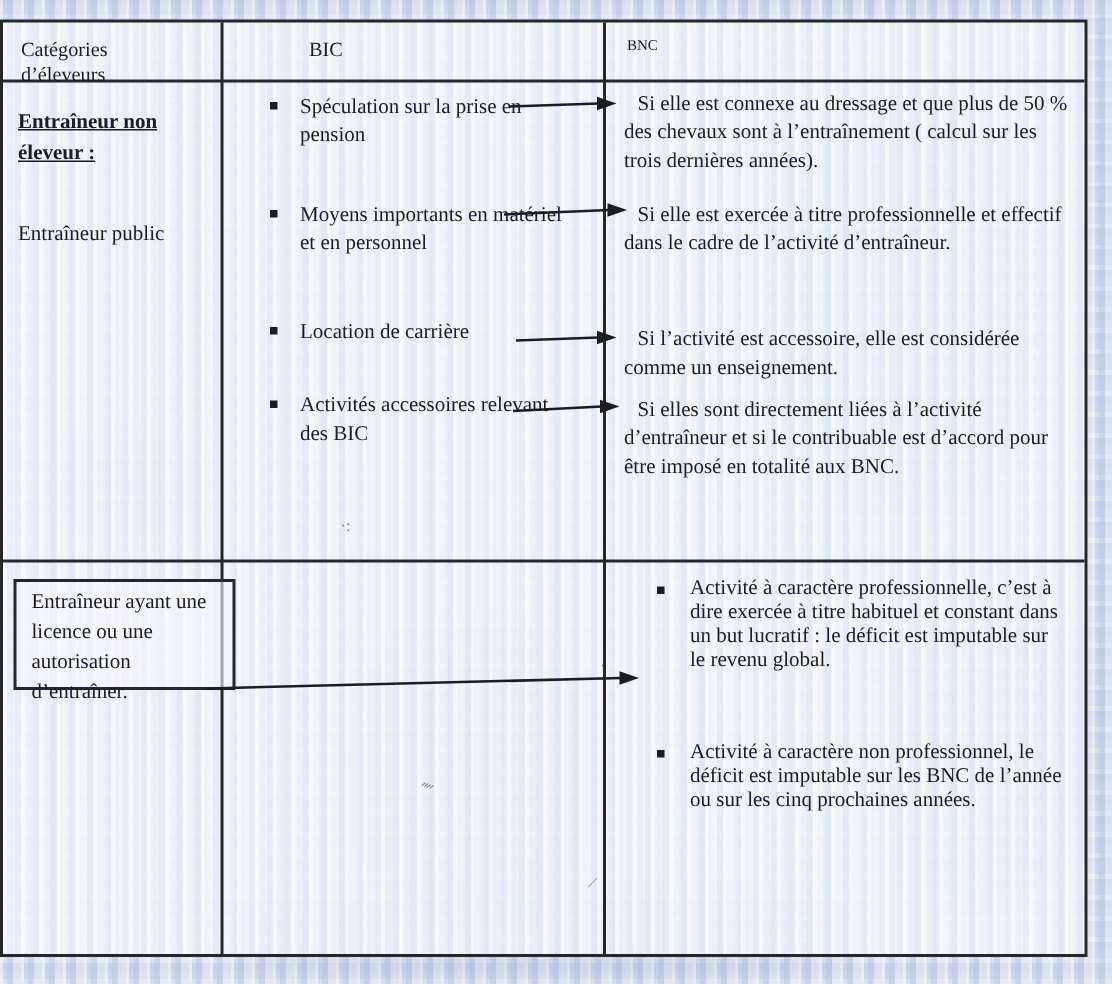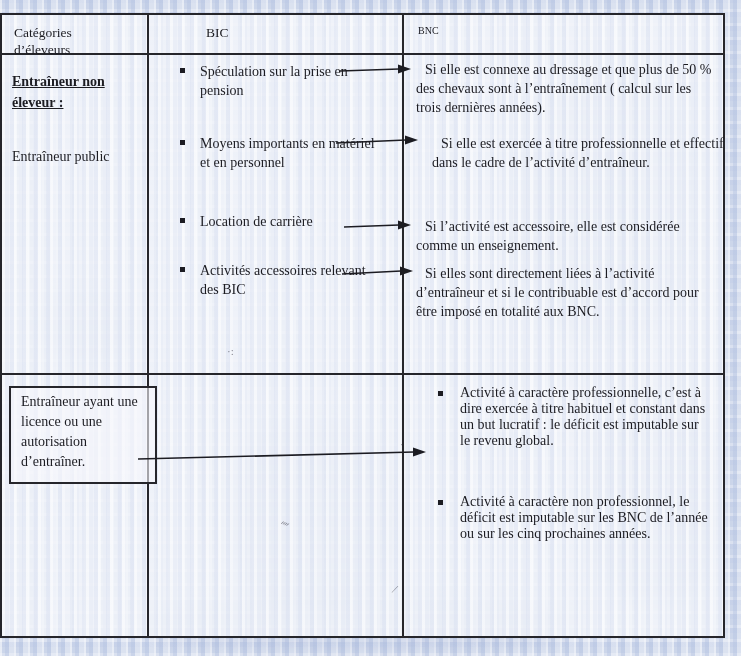--- a/index.html
+++ b/index.html
@@ -74,32 +74,32 @@
   .sq-bullet {
     position: absolute; left: 6px; top: 6px;
     width: 5px; height: 5px; background: #1c1c22;
   }
   
   .bnc-para {
     position: absolute; left: 414px; width: 298px;
     font-size: 14px; line-height: 19px; text-indent: 9px;
   }
   .bnc-p1 { top: 45px; }
-  .bnc-p2 { top: 119px; margin-left: 16px; }
+  .bnc-p2 { top: 119px; }
   .bnc-p3 { top: 202px; }
   .bnc-p4 { top: 249px; }
   
   .side-box {
     position: absolute; left: 7px; width: 148px;
     border: 2px solid #26262b; box-sizing: border-box;
     font-size: 14px; line-height: 20px;
     padding: 4px 8px 0 10px;
     background: rgba(246,247,251,.6);
   }
-  .side-box1 { top: 371px; height: 98px; }
+  .side-box1 { top: 371px; height: 74px; }
   .side-box2 { top: 475px; height: 148px; }
   
   .bnc2-item {
     position: absolute; left: 430px; width: 248px;
     padding-left: 28px; box-sizing: content-box;
     font-size: 14px; line-height: 16px;
   }
   .bnc2-i1 { top: 370px; }
   .bnc2-i2 { top: 479px; }
   

